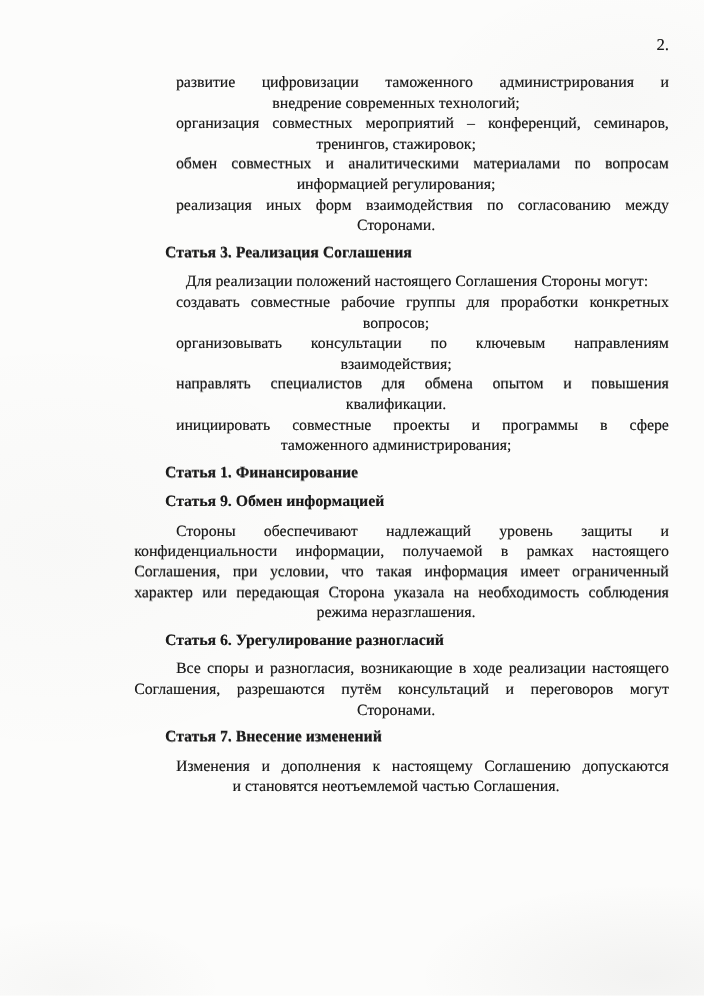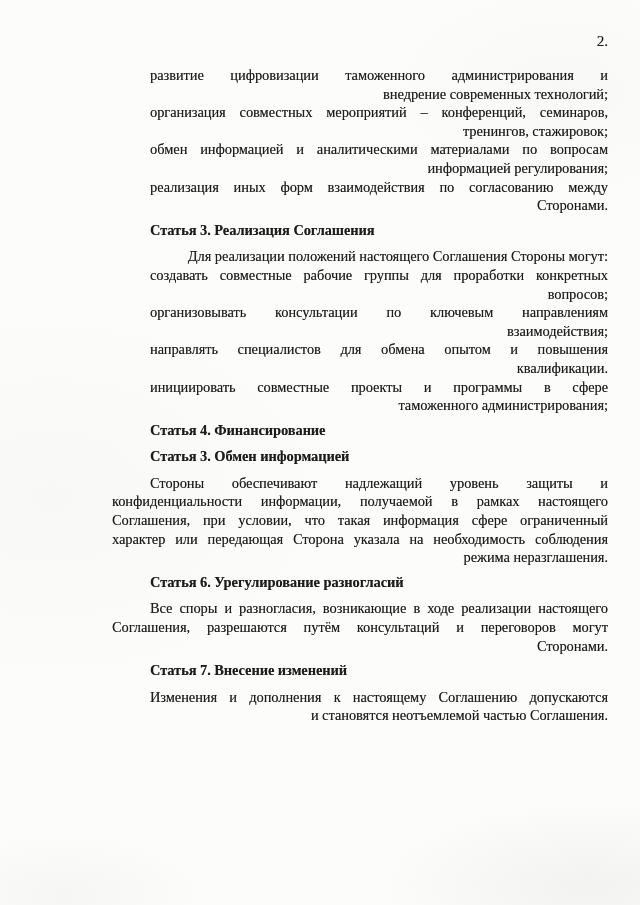--- a/index.html
+++ b/index.html
@@ -38,26 +38,27 @@
     top: 66px;
     width: 496px;
     font-size: 14.3px;
     line-height: 18.6px;
     text-shadow: 0.2px 0.2px 0.3px rgba(25,25,25,0.55);
   }
   .para {
     margin: 0;
   }
   .line {
-    text-align: right;
+    text-align: center;
     white-space: normal;
   }
   .line.jf {
     text-align: justify;
     text-align-last: justify;
+    margin-left: 10px;
   }
   .line.ind {
     text-indent: 38px;
   }
   .heading {
     font-weight: bold;
     text-indent: 38px;
     margin: 6px 0 8px 0;
   }
 </style>
@@ -69,21 +70,21 @@
   <div class="content">
       <div class="para">
         <div class="line ind jf">развитие цифровизации таможенного администрирования и</div>
         <div class="line">внедрение современных технологий;</div>
       </div>
       <div class="para">
         <div class="line ind jf">организация совместных мероприятий – конференций, семинаров,</div>
         <div class="line">тренингов, стажировок;</div>
       </div>
       <div class="para">
-        <div class="line ind jf">обмен информацией и аналитическими материалами по вопросам</div>
+        <div class="line ind jf">обмен совместных и аналитическими материалами по вопросам</div>
         <div class="line">информацией регулирования;</div>
       </div>
       <div class="para">
         <div class="line ind jf">реализация иных форм взаимодействия по согласованию между</div>
         <div class="line">Сторонами.</div>
       </div>
       <div class="heading">Статья 3. Реализация Соглашения</div>
       <div class="para">
         <div class="line ind">Для реализации положений настоящего Соглашения Стороны могут:</div>
       </div>
@@ -96,26 +97,26 @@
         <div class="line">взаимодействия;</div>
       </div>
       <div class="para">
         <div class="line ind jf">направлять специалистов для обмена опытом и повышения</div>
         <div class="line">квалификации.</div>
       </div>
       <div class="para">
         <div class="line ind jf">инициировать совместные проекты и программы в сфере</div>
         <div class="line">таможенного администрирования;</div>
       </div>
-      <div class="heading">Статья 4. Финансирование</div>
-      <div class="heading">Статья 3. Обмен информацией</div>
+      <div class="heading">Статья 1. Финансирование</div>
+      <div class="heading">Статья 9. Обмен информацией</div>
       <div class="para">
         <div class="line ind jf">Стороны обеспечивают надлежащий уровень защиты и</div>
         <div class="line jf">конфиденциальности информации, получаемой в рамках настоящего</div>
-        <div class="line jf">Соглашения, при условии, что такая информация сфере ограниченный</div>
+        <div class="line jf">Соглашения, при условии, что такая информация имеет ограниченный</div>
         <div class="line jf">характер или передающая Сторона указала на необходимость соблюдения</div>
         <div class="line">режима неразглашения.</div>
       </div>
       <div class="heading">Статья 6. Урегулирование разногласий</div>
       <div class="para">
         <div class="line ind jf">Все споры и разногласия, возникающие в ходе реализации настоящего</div>
         <div class="line jf">Соглашения, разрешаются путём консультаций и переговоров могут</div>
         <div class="line">Сторонами.</div>
       </div>
       <div class="heading">Статья 7. Внесение изменений</div>

